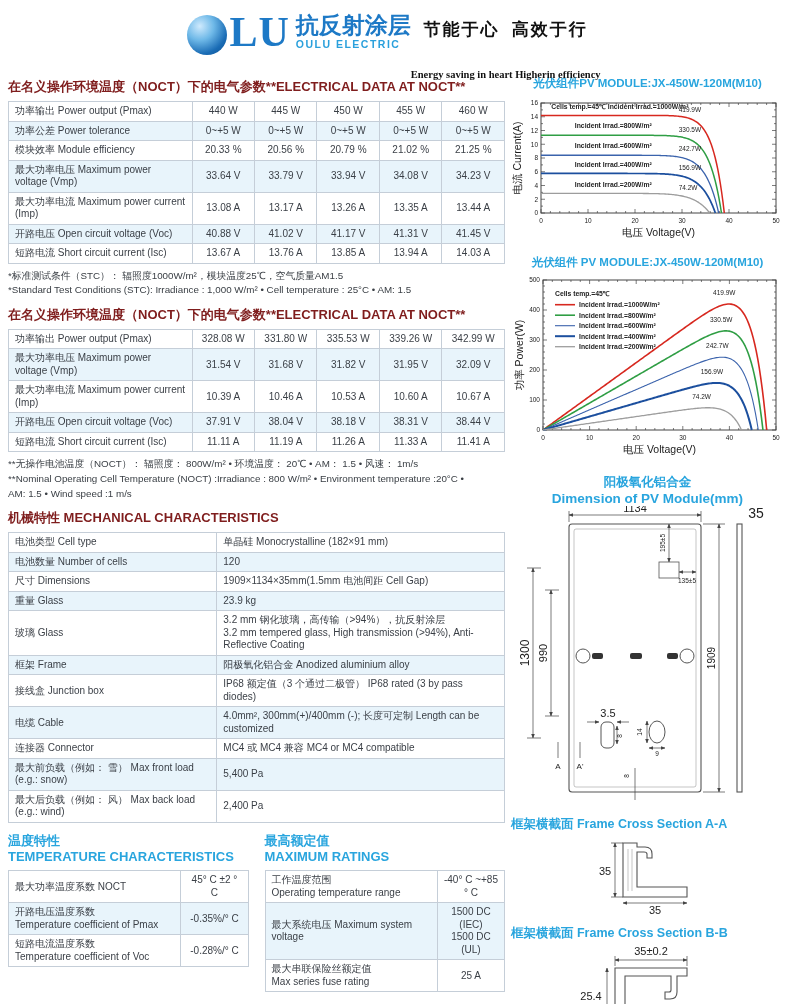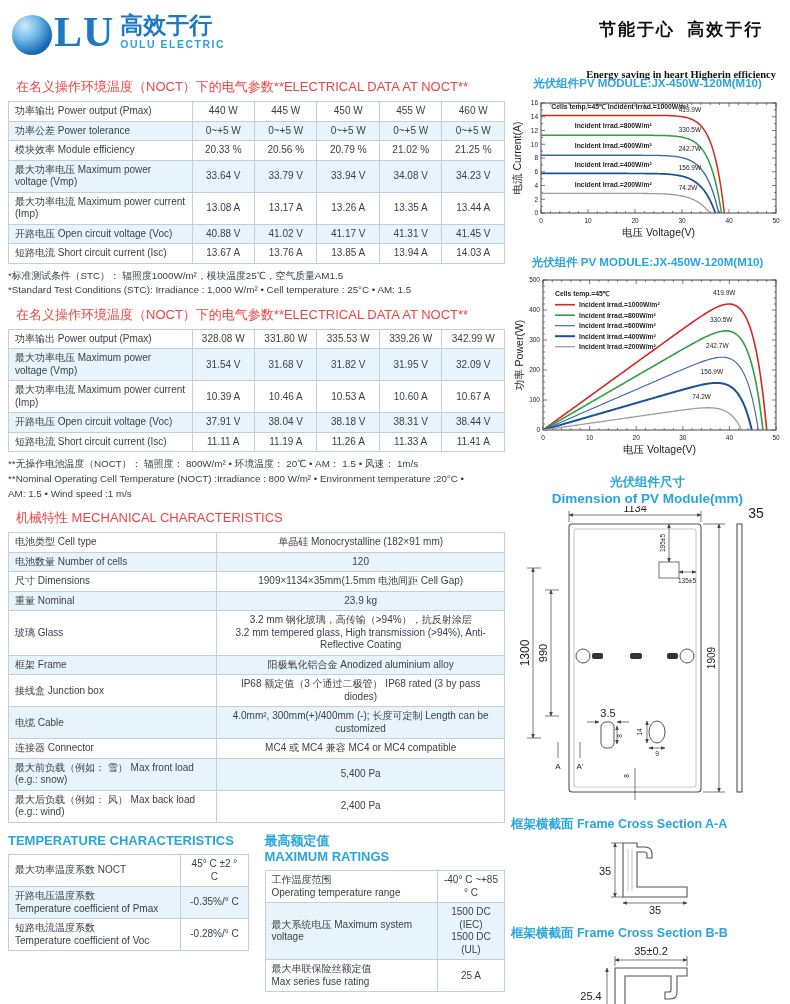--- a/index.html
+++ b/index.html
@@ -1,41 +1,41 @@
 <!DOCTYPE html>
 <html><head>
 <meta charset="utf-8">
 <style>
   * { box-sizing: border-box; margin: 0; padding: 0; }
   body { width:790px; height:1004px; overflow:hidden; background:#fff;
          font-family:"Liberation Sans", sans-serif; color:#33383f; }
   .page { padding:8px 6px 0 8px; }
-  header { display:flex; justify-content:space-between; align-items:flex-start; height:62px; padding:4px 8px 0 4px; }
+  header { display:flex; justify-content:center; align-items:flex-start; height:62px; padding:4px 8px 0 4px; }
   .logo { display:flex; align-items:flex-start; gap:2px; }
   .globe { width:40px; height:40px; border-radius:50%; margin-top:3px;
            background:radial-gradient(circle at 32% 28%, #cfeafd 0%, #6fb9e8 35%, #1a6cb5 70%, #0b4d8c 100%); }
   .lu { font-family:"Liberation Serif", serif; font-weight:bold; font-size:42px; line-height:40px; color:#1d79c6; letter-spacing:1px; }
   .logo-txt { margin-left:4px; }
   .logo-cn { font-size:23px; font-weight:bold; color:#1d79c6; line-height:26px; }
   .logo-en { font-size:10.5px; font-weight:bold; color:#2aa0dc; letter-spacing:1.5px; }
   .slogan { text-align:center; padding-top:6px; }
   .slogan-cn { font-size:17px; font-weight:bold; color:#101010; letter-spacing:2px;font-family:Liberation Mono, monospace; }
   .slogan-en { font-family:"Liberation Serif", serif; font-weight:bold; font-size:10.5px; color:#111;margin-top:28px; }
   main { display:flex; gap:6px; }
   .col-left { width:497px; flex:none; }
   .col-right { width:273px; flex:none; }
-  .sec-title { color:#ef4444; font-weight:normal; font-size:13px; margin:8px 8px 5px; }
+  .sec-title { color:#7f1d1d; font-weight:bold; font-size:13px; margin:8px 0 5px; }
   table { width:100%; border-collapse:collapse; font-size:10px; color:#3a3f46; }
   td, th { border:1px solid #c5ced8; padding:3px 6px; white-space:pre-line; line-height:1.25; }
   td.lbl, th.lbl { text-align:left; }
   td.val { text-align:center; }
   tbody tr:nth-child(even) { background:#e8f4fb; }
   table.elec td.lbl { width:37%; }
   table.mech td.lbl { width:42%; }
-  table.mech td.val { text-align:center;margin-top:36px; }
+  table.mech td.val { text-align:left;margin-top:36px; }
   table.temp td.lbl { width:72%; }
   table.temp td.val { width:28%; }
   .footnote { font-size:9.8px; color:#3b4046; line-height:1.5; margin:5px 0 2px; }
   .two-col { display:flex; gap:16px; margin-top:4px; }
   .two-col > div { flex:1; }
   .sec-title2 { color:#29a5de; font-weight:bold; font-size:13px; line-height:1.25; margin:6px 0 5px; }
   .chart-title { color:#29a5de; font-weight:bold; font-size:11.5px; text-align:center; margin:6px 0 2px; }
   .dim-title { text-align:center; color:#29a5de; font-weight:bold; margin-top:8px; }
   .dim-title .cn { font-size:12.5px; }
   .dim-title .en { font-size:13.5px;text-align:center; }
@@ -53,21 +53,21 @@
   </defs>
 </svg>
 
 <div class="page">
 
   <header>
     <div class="logo">
       <div class="globe"></div>
       <div class="lu">LU</div>
       <div class="logo-txt">
-        <div class="logo-cn">高效于行</div>
+        <div class="logo-cn">抗反射涂层</div>
         <div class="logo-en">OULU ELECTRIC</div>
       </div>
     </div>
     <div class="slogan">
       <div class="slogan-cn">节能于心  高效于行</div>
       <div class="slogan-en">Energy saving in heart Higherin efficiency</div>
     </div>
   </header>
 
   <main>
@@ -199,21 +199,21 @@
             </tr>
             <tr>
               <td class="lbl">电池数量 Number of cells</td>
               <td class="val">120</td>
             </tr>
             <tr>
               <td class="lbl">尺寸 Dimensions</td>
               <td class="val">1909×1134×35mm(1.5mm 电池间距 Cell Gap)</td>
             </tr>
             <tr>
-              <td class="lbl">重量 Nominal</td>
+              <td class="lbl">重量 Glass</td>
               <td class="val">23.9 kg</td>
             </tr>
             <tr>
               <td class="lbl">玻璃 Glass</td>
               <td class="val">3.2 mm 钢化玻璃，高传输（&gt;94%），抗反射涂层
 3.2 mm tempered glass, High transmission (&gt;94%), Anti-Reflective Coating</td>
             </tr>
             <tr>
               <td class="lbl">框架 Frame</td>
               <td class="val">阳极氧化铝合金 Anodized aluminium alloy</td>
@@ -237,20 +237,21 @@
             <tr>
               <td class="lbl">最大后负载（例如： 风） Max back load (e.g.: wind)</td>
               <td class="val">2,400 Pa</td>
             </tr>
           </tbody>
         </table>
 
       <div class="two-col">
         <div>
           <div class="sec-title2">
+            <div>温度特性</div>
             <div>TEMPERATURE CHARACTERISTICS</div>
           </div>
           <table class="temp">
               <tbody>
                 <tr>
                   <td class="lbl">最大功率温度系数 NOCT</td>
                   <td class="val">45° C ±2 ° C</td>
                 </tr>
                 <tr>
                   <td class="lbl">开路电压温度系数
@@ -556,21 +557,21 @@
           <text x="68" y="45.5" font-size="6.8" font-weight="600" fill="#222">Incident Irrad.=800W/m²</text>
           <line x1="44" y1="53.7" x2="64" y2="53.7" stroke="#3b63ac" stroke-width="1.1"></line>
           <text x="68" y="56" font-size="6.8" font-weight="600" fill="#222">Incident Irrad.=600W/m²</text>
           <line x1="44" y1="64.2" x2="64" y2="64.2" stroke="#1c4f9e" stroke-width="2"></line>
           <text x="68" y="66.5" font-size="6.8" font-weight="600" fill="#222">Incident Irrad.=400W/m²</text>
           <line x1="44" y1="74.7" x2="64" y2="74.7" stroke="#9d9d9d" stroke-width="1.3"></line>
           <text x="68" y="77" font-size="6.8" font-weight="600" fill="#222">Incident Irrad.=200W/m²</text>
         </svg>
 
       <div class="dim-title">
-        <div class="cn">光伏组件尺寸</div>
+        <div class="cn">阳极氧化铝合金</div>
         <div class="en">Dimension of PV Module(mm)</div>
       </div>
 
       <svg width="273" height="300" viewBox="0 0 273 300">
         <g stroke="#555" fill="none" stroke-width="1.1">
           <rect x="58" y="18" width="132" height="268" rx="3"></rect>
           <rect x="63" y="23" width="122" height="258" rx="2" stroke-width="0.5" stroke="#888"></rect>
           <rect x="226" y="18" width="5" height="268"></rect>
           <rect x="148" y="56" width="20" height="16" stroke-width="0.8"></rect>
         </g>

